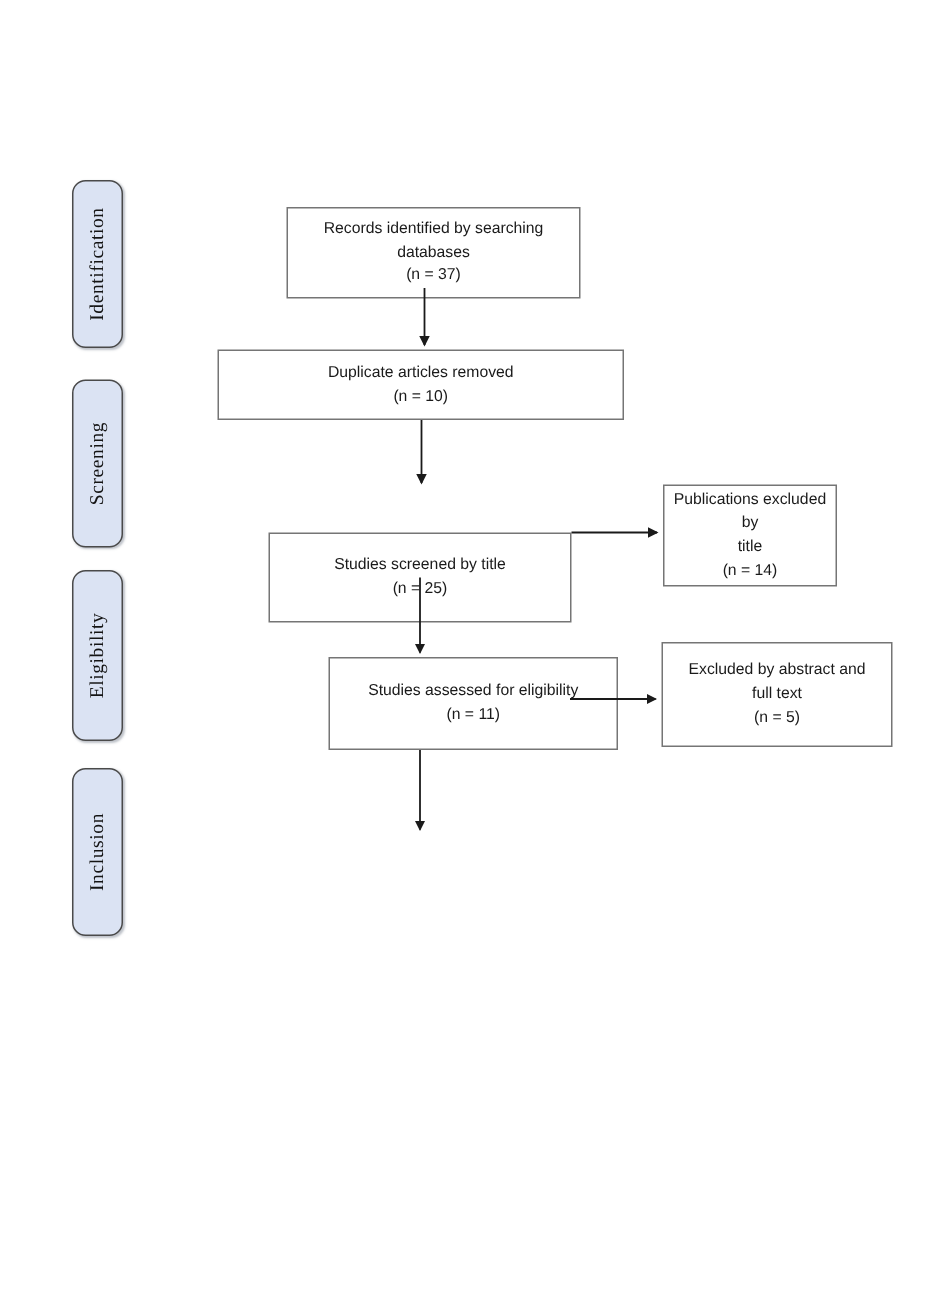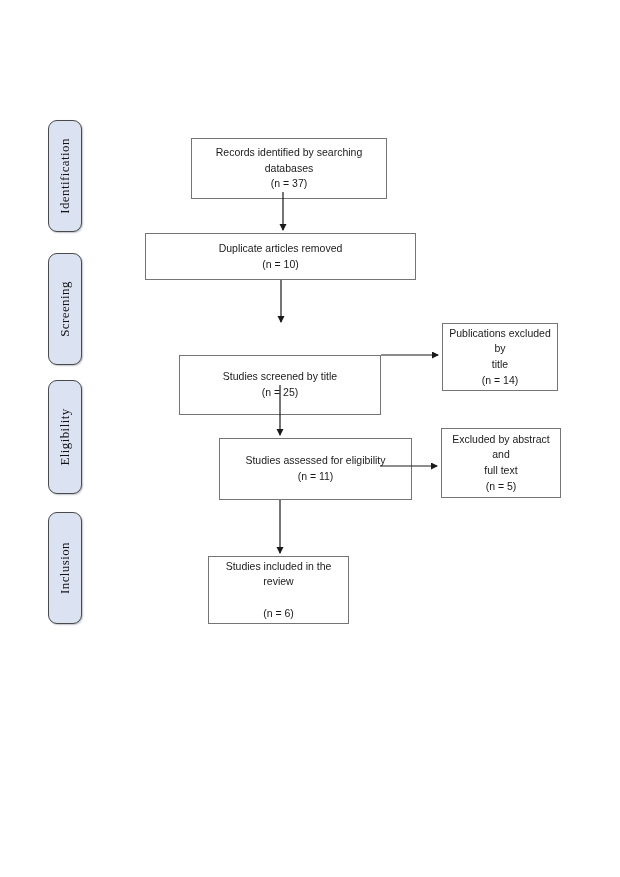--- a/index.html
+++ b/index.html
@@ -60,21 +60,21 @@
     white-space: pre-line;
     font-size: 10.5px;
     line-height: 1.5;
     color: #1a1a1a;
   }
   .box-records   { left: 191px; top: 138px; width: 196px; height: 61px; }
   .box-duplicates{ left: 145px; top: 233px; width: 271px; height: 47px; }
   .box-screened  { left: 179px; top: 325px; width: 202px; height: 60px; margin-top: 30px; }
   .box-excl-title{ left: 442px; top: 323px; width: 116px; height: 68px; }
   .box-assessed  { left: 187px; top: 438px; width: 193px; height: 62px; margin-left: 32px; }
-  .box-excl-abs  { left: 441px; top: 428px; width: 120px; height: 70px; }
+  .box-excl-abs  { left: 441px; top: 428px; width: 154px; height: 70px; }
   .box-included  { left: 208px; top: 556px; width: 141px; height: 68px; }
 
   .arrows {
     position: absolute;
     left: 0;
     top: 0;
     width: 620px;
     height: 877px;
     pointer-events: none;
   }
@@ -121,26 +121,20 @@
   </div>
   <div class="flowbox box-assessed">
     <span class="flowbox-text">Studies assessed for eligibility
 (n = 11)</span>
   </div>
   <div class="flowbox box-excl-abs">
     <span class="flowbox-text">Excluded by abstract and
 full text
 (n = 5)</span>
   </div>
-  <div class="flowbox box-included">
-    <span class="flowbox-text">Studies included in the
-review
-
-(n = 6)</span>
-  </div>
 
   <svg class="arrows" viewBox="0 0 620 877" aria-hidden="true">
     <defs>
       <marker id="ah" markerUnits="userSpaceOnUse" markerWidth="8" markerHeight="8" refX="6" refY="3.5" orient="auto">
         <path d="M0,0 L7,3.5 L0,7 Z" fill="#1a1a1a"></path>
       </marker>
     </defs>
     <line x1="283" y1="192" x2="283" y2="230" marker-end="url(#ah)"></line>
     <line x1="281" y1="280" x2="281" y2="322" marker-end="url(#ah)"></line>
     <line x1="280" y1="385" x2="280" y2="435" marker-end="url(#ah)"></line>

